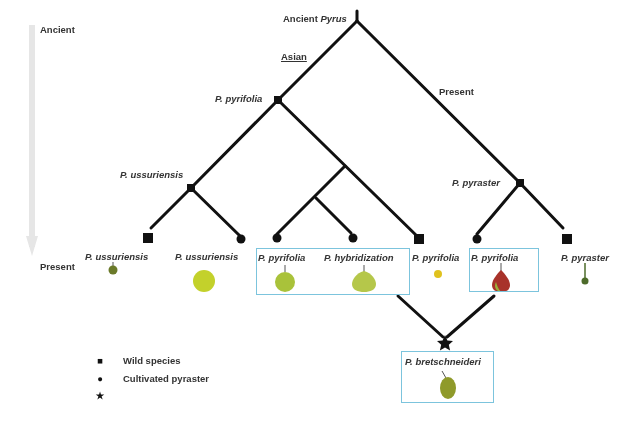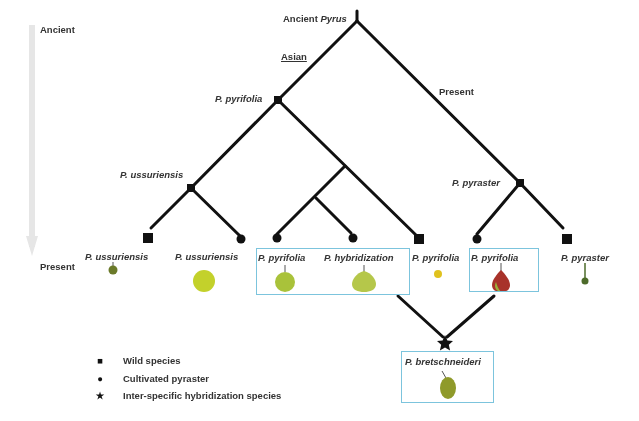--- a/index.html
+++ b/index.html
@@ -116,15 +116,14 @@
   <div class="legend-item" style="top:355px;">
     <span class="legend-sym">■</span>
     <span>Wild species</span>
   </div>
   <div class="legend-item" style="top:373px;">
     <span class="legend-sym">●</span>
     <span>Cultivated pyraster</span>
   </div>
   <div class="legend-item" style="top:390px;">
     <span class="legend-sym">★</span>
-    <span>Inter-specific hybridization species</span>
   </div>
 </div>
 
 </body></html>

